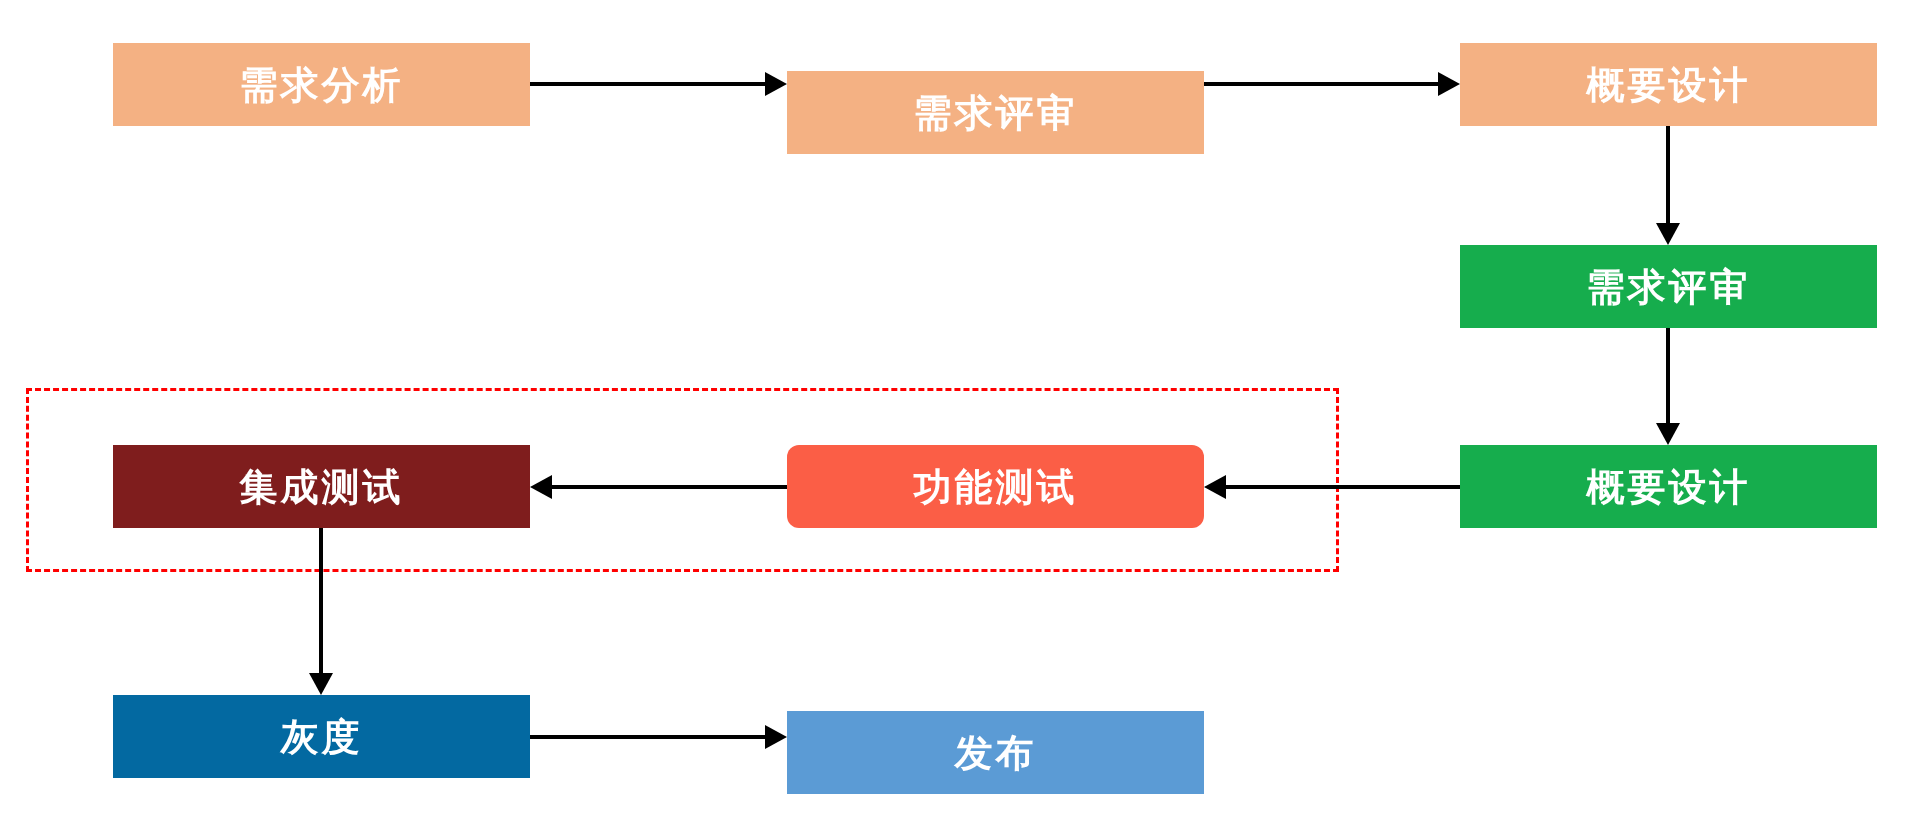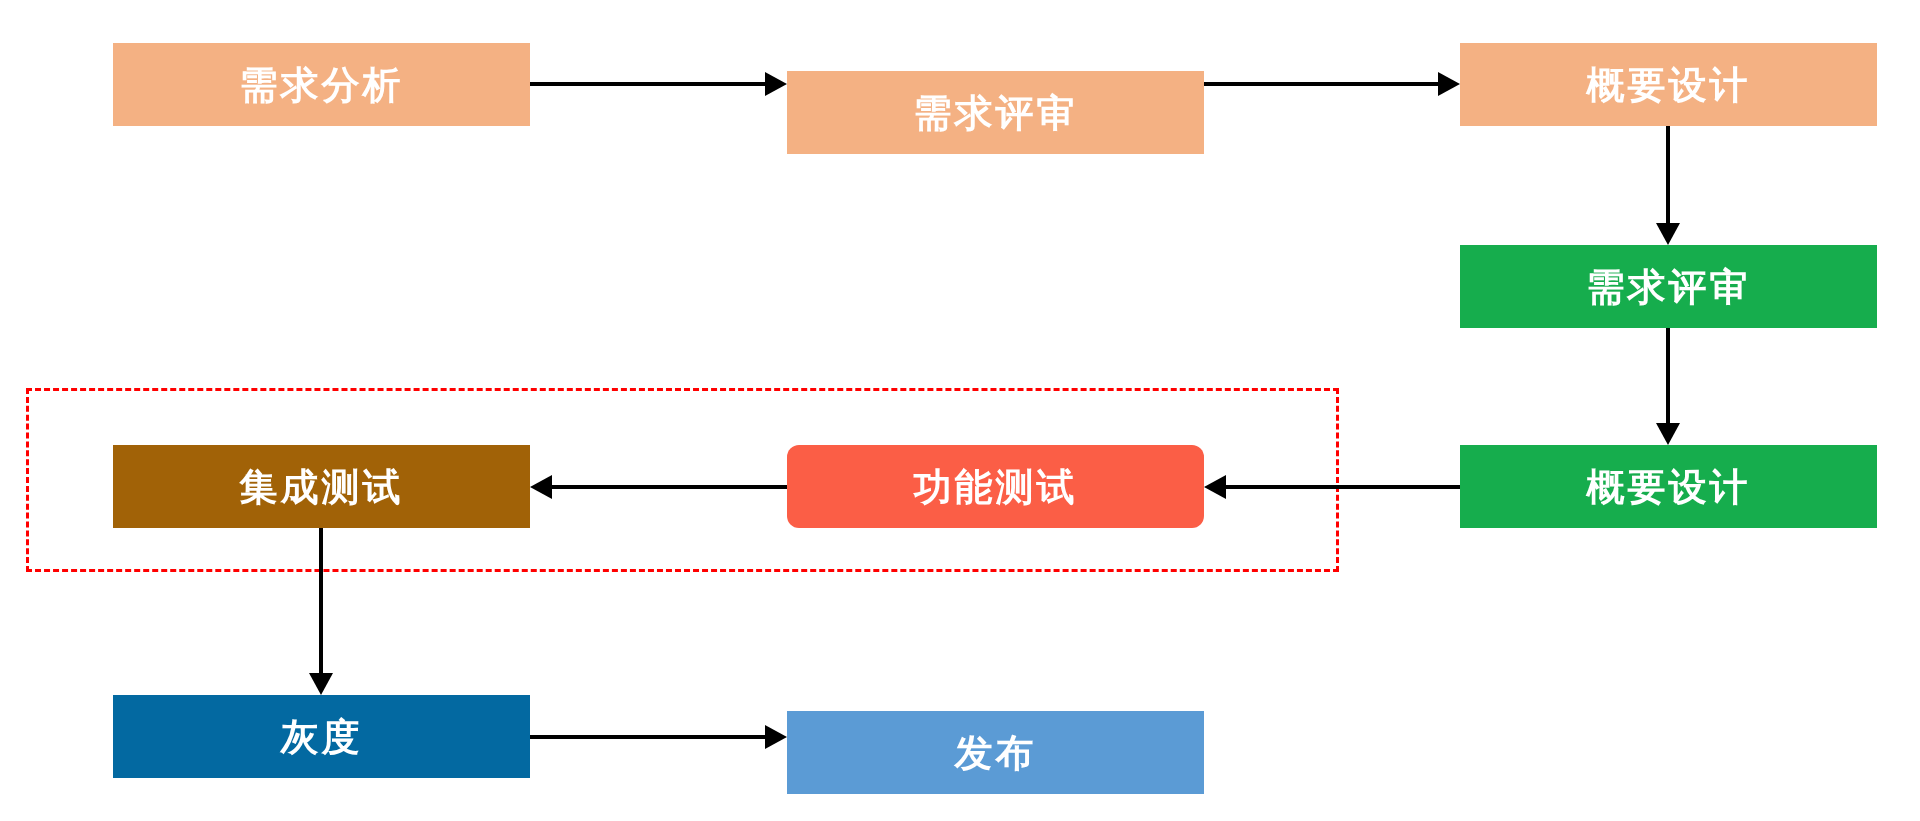--- a/index.html
+++ b/index.html
@@ -85,21 +85,21 @@
   </div>
 
   <div class="node" style="left: 1460px; top: 445px; background: rgb(22, 173, 77);">
     <span class="node-label">概要设计</span>
   </div>
 
   <div class="node" style="left: 787px; top: 445px; background: rgb(251, 94, 70); border-radius: 12px;">
     <span class="node-label">功能测试</span>
   </div>
 
-  <div class="node" style="left: 113px; top: 445px; background: #a16207;">
+  <div class="node" style="left: 113px; top: 445px; background: #7f1d1d;">
     <span class="node-label">集成测试</span>
   </div>
 
   <div class="node" style="left: 113px; top: 695px; background: #0369a1;">
     <span class="node-label">灰度</span>
   </div>
 
   <div class="node" style="left: 787px; top: 695px; background: rgb(91, 155, 213); margin-top: 16px;">
     <span class="node-label">发布</span>
   </div>

